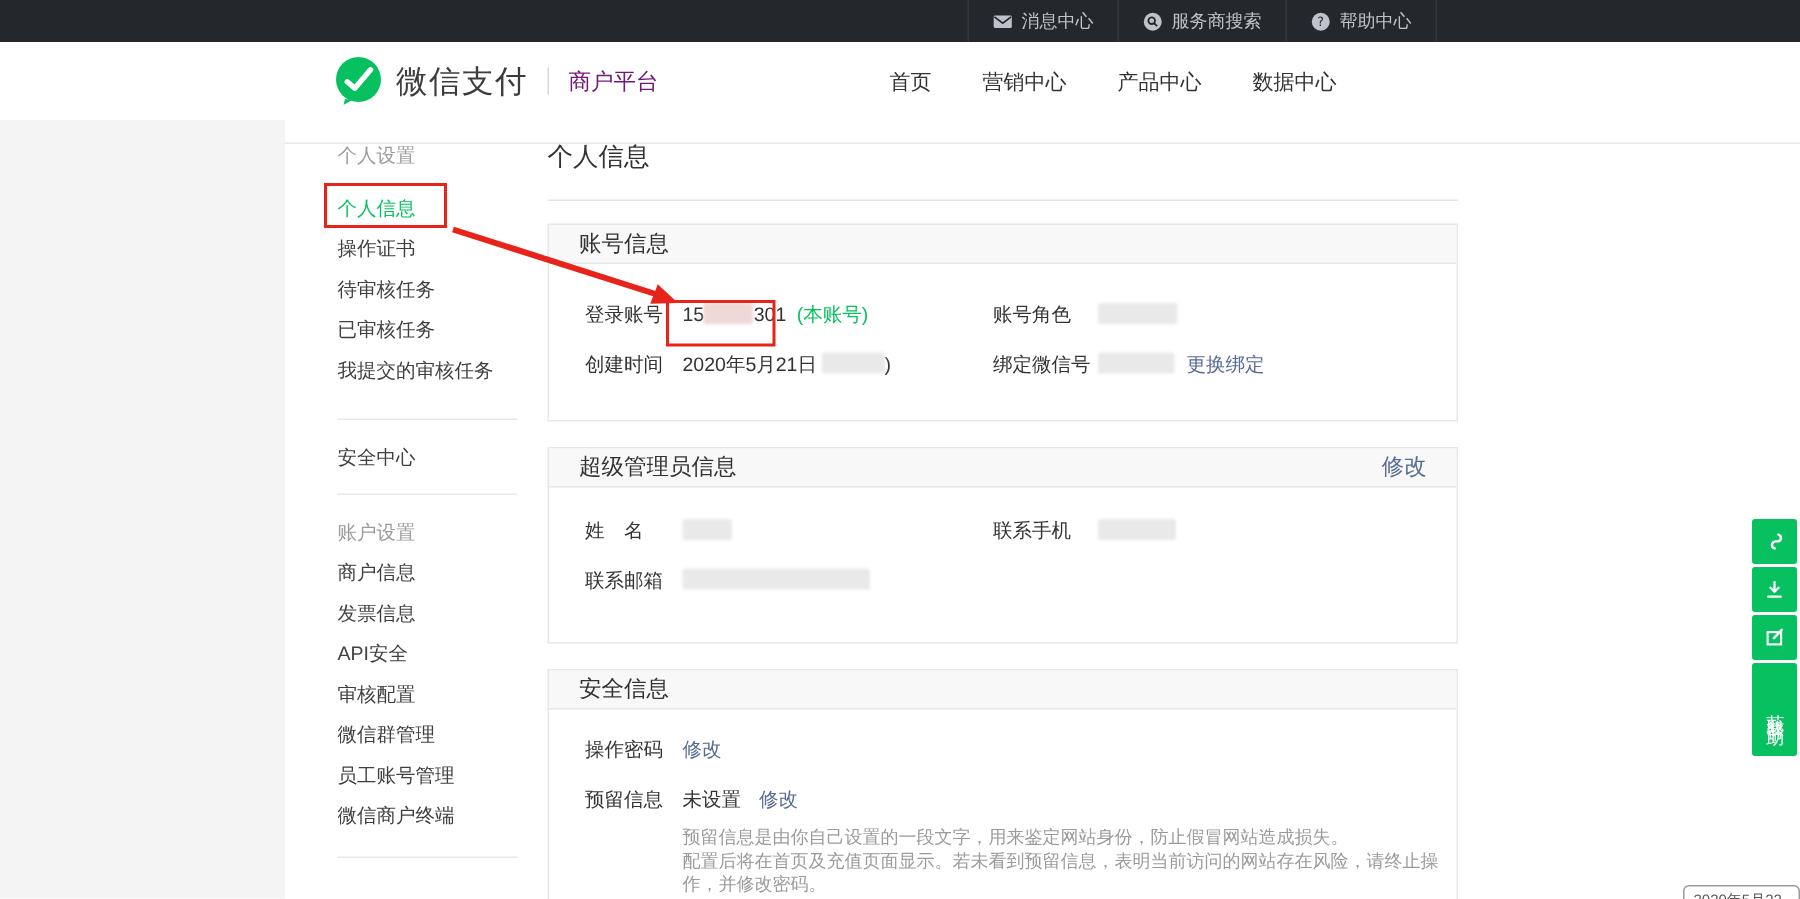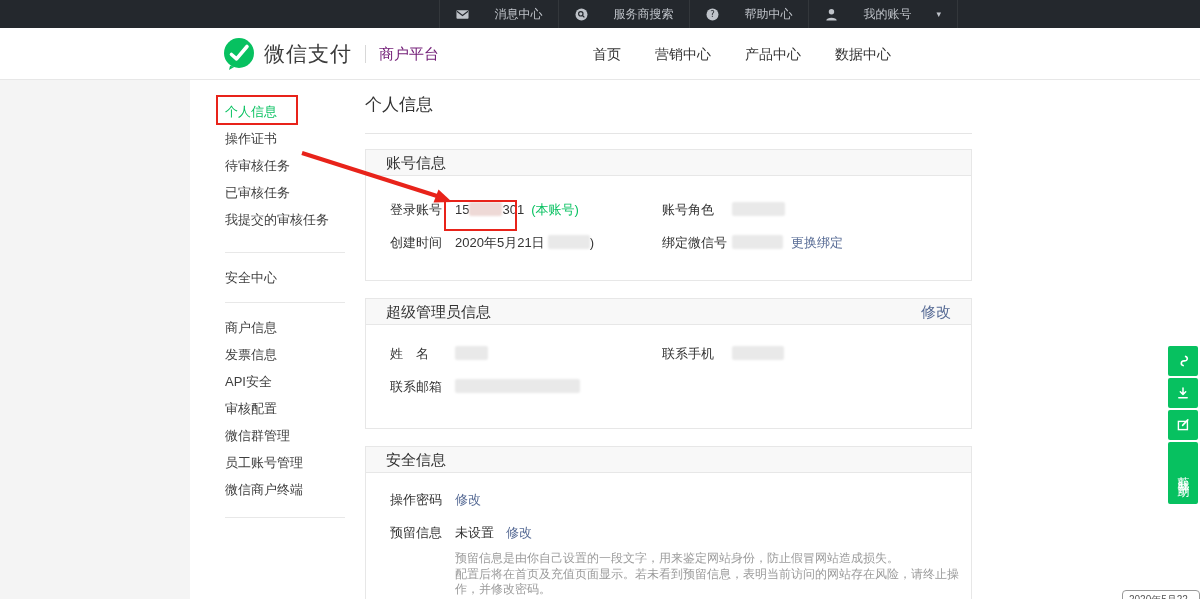--- a/index.html
+++ b/index.html
@@ -2,26 +2,26 @@
 <html><head>
 <meta charset="utf-8">
 <style>
   * { margin:0; padding:0; box-sizing:border-box; }
   html,body { width:1200px; height:599px; overflow:hidden; background:#fff;
     font-family:"Liberation Sans","DejaVu Sans",sans-serif; }
   
   .topbar { position:absolute; left:0; top:0; width:1200px; height:28px; background:#24282D; }
   .topbar-items { position:absolute; right:242px; top:0; height:28px; display:flex; }
   .topbar-item { display:flex; align-items:center; height:28px; padding:0 16px;
-    font-size:12px; color:#BFC3C9; border-left:1px solid rgba(255,255,255,0.07); cursor:pointer;gap:19px; }
+    font-size:12px; color:#BFC3C9; border-left:1px solid rgba(255,255,255,0.07); cursor:pointer; }
   .topbar-item:last-child { border-right:1px solid rgba(255,255,255,0.07); }
   .topbar-item svg { margin-right:6px; }
   .caret { font-size:9px; margin-left:6px; color:#BFC3C9; }
   
-  .header { position:absolute; left:0; top:28px; width:1200px; height:52px; background:#fff;
+  .header { position:absolute; left:0; top:28px; width:1200px; height:68px; background:#fff;
     border-bottom:1px solid #e7e7e7; }
   .logo-wrap { position:absolute; left:222px; top:9px; display:flex; align-items:center; }
   .brand { font-size:21px; color:#3c3c3c; margin-left:8px; letter-spacing:1px; }
   .brand-divider { width:1px; height:18px; background:#d8d8d8; margin:0 13px; }
   .portal { font-size:15px; color:#701a75; }
   .mainnav { position:absolute; left:576px; top:0; height:52px; display:flex; }
   .nav-item { position:relative; height:52px; line-height:52px; padding:0 17px;
     font-size:14px; color:#333; cursor:pointer; }
   .nav-item.active { color:#07C160; }
   .nav-item.active::after { content:""; position:absolute; left:50%; margin-left:-15px;
@@ -101,28 +101,20 @@
         </svg>
       <span>服务商搜索</span>
     </div>
     <div class="topbar-item">
       <svg width="13" height="13" viewBox="0 0 13 13">
           <circle cx="6.5" cy="6.5" r="6" fill="#BFC3C9"></circle>
           <text x="6.5" y="9.3" text-anchor="middle" font-size="8.5" font-family="DejaVu Sans" fill="#24282D">?</text>
         </svg>
       <span>帮助中心</span>
     </div>
-    <div class="topbar-item">
-      <svg width="13" height="13" viewBox="0 0 13 13">
-          <circle cx="6.5" cy="3.8" r="2.7" fill="#BFC3C9"></circle>
-          <path d="M1.3,12.5 C1.3,8.8 11.7,8.8 11.7,12.5 Z" fill="#BFC3C9"></path>
-        </svg>
-      <span>我的账号</span>
-      <span class="caret">▾</span>
-    </div>
   </div>
 </div>
 
 <div class="header">
   <div class="logo-wrap">
     <svg width="34" height="34" viewBox="0 0 34 34">
       <circle cx="17" cy="16" r="15" fill="#07C160"></circle>
       <path d="M8,29 L7,33 L13,29.5 Z" fill="#07C160"></path>
       <path d="M9.5,17.5 L14.5,21.8 L25,9.5" stroke="#fff" stroke-width="3.6" fill="none" stroke-linecap="round" stroke-linejoin="round"></path>
     </svg>
@@ -134,31 +126,33 @@
     <div class="nav-item">首页</div>
     <div class="nav-item">营销中心</div>
     <div class="nav-item">产品中心</div>
     <div class="nav-item">数据中心</div>
   </div>
 </div>
 
 <div class="gray-strip"></div>
 
 <div class="sidebar">
+  <div class="side-header">个人设置</div>
   <div class="side-item active first-of-section">
     <span>个人信息</span>
     <div class="redbox-side"></div>
   </div>
   <div class="side-item">操作证书</div>
   <div class="side-item">待审核任务</div>
   <div class="side-item">已审核任务</div>
   <div class="side-item">我提交的审核任务</div>
   <div class="side-divider div1"></div>
   <div class="side-item">安全中心</div>
   <div class="side-divider div2"></div>
+  <div class="side-header">账户设置</div>
   <div class="side-item">商户信息</div>
   <div class="side-item">发票信息</div>
   <div class="side-item">API安全</div>
   <div class="side-item">审核配置</div>
   <div class="side-item">微信群管理</div>
   <div class="side-item">员工账号管理</div>
   <div class="side-item">微信商户终端</div>
   <div class="side-divider div3"></div>
 </div>
 

